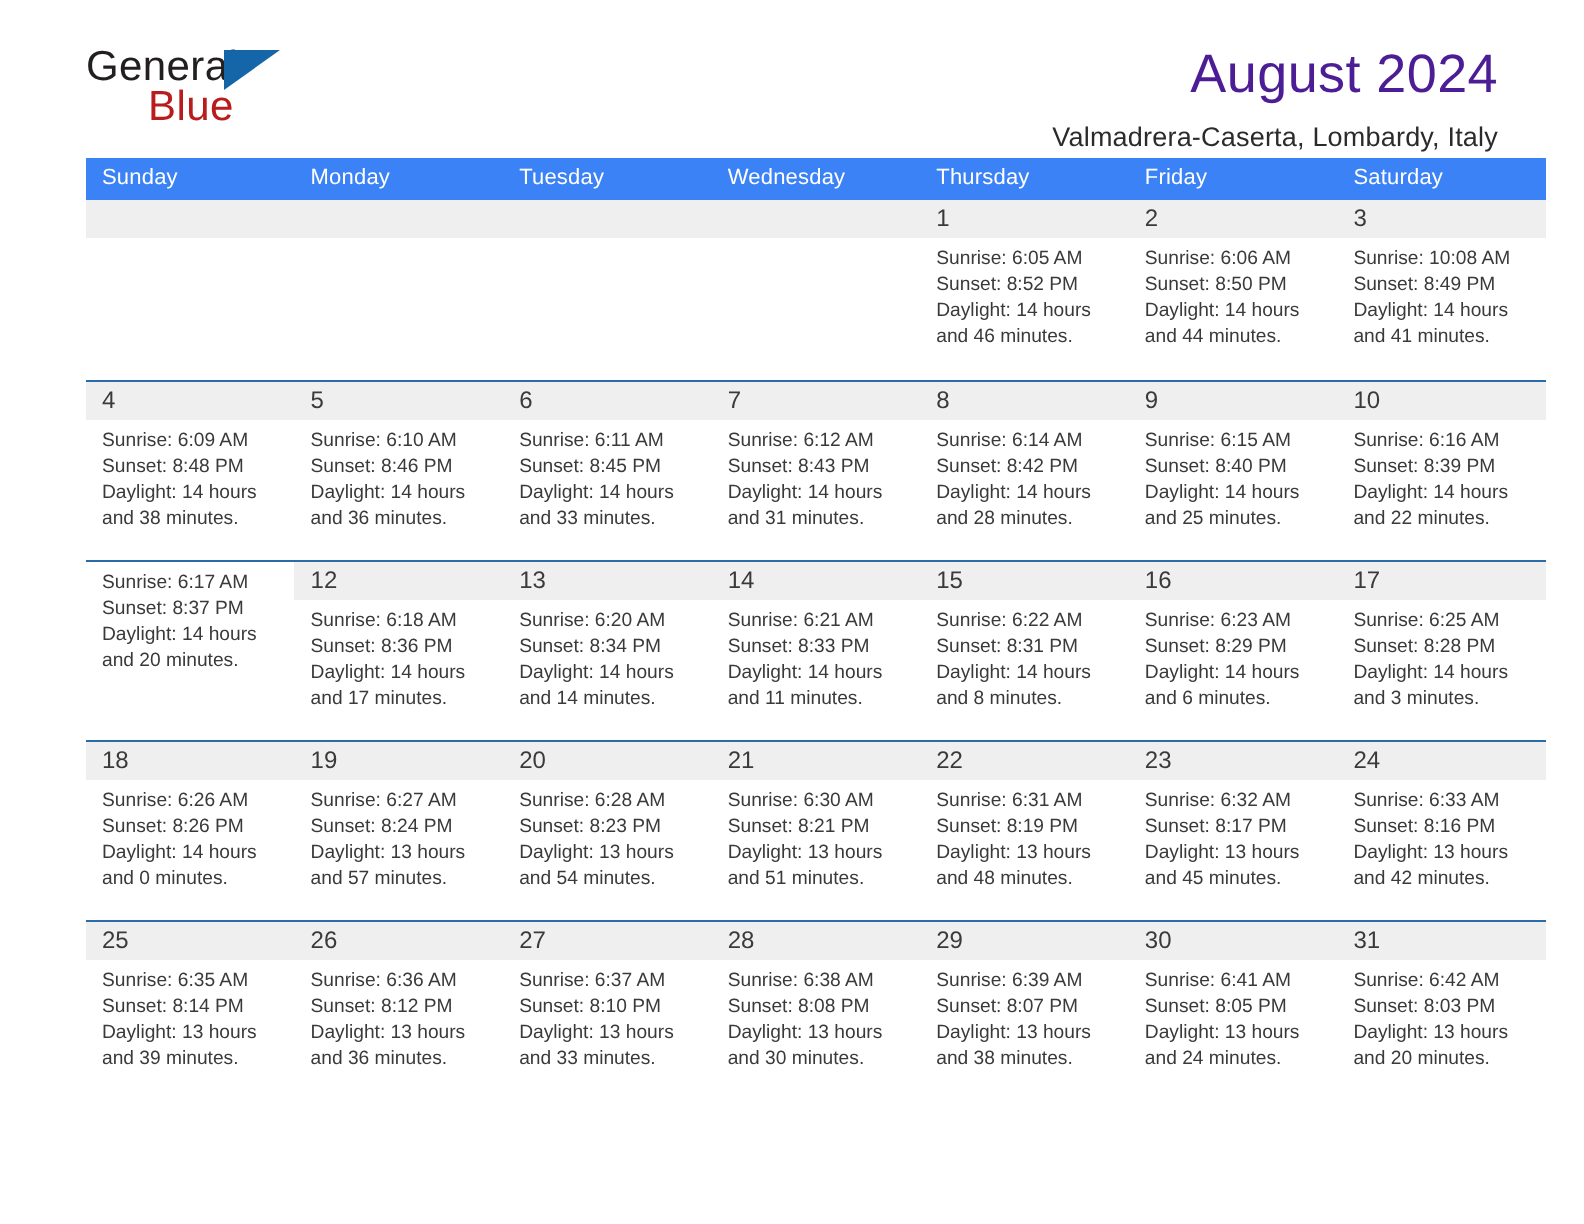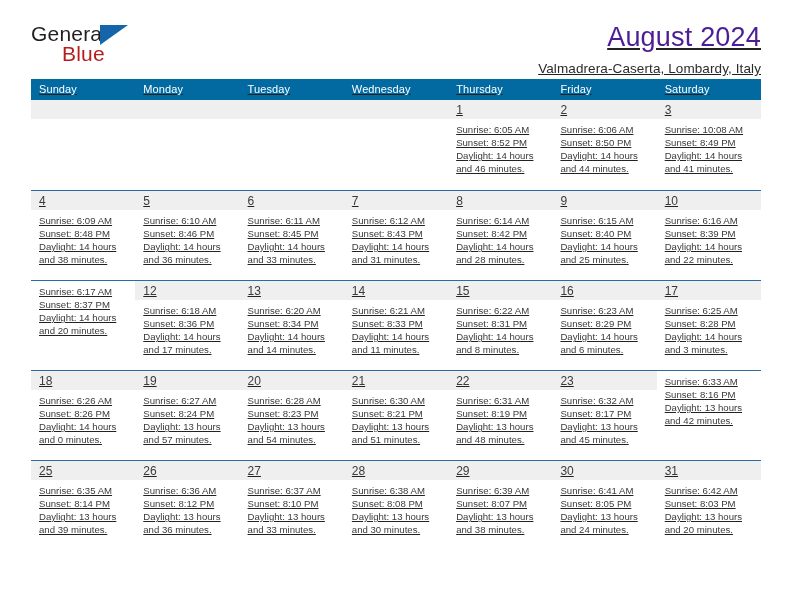--- a/index.html
+++ b/index.html
@@ -12,22 +12,21 @@
     height: 612px;
     font-family: "Liberation Sans", sans-serif;
     color: #222222;
     overflow: hidden;
   }
   .page {
     position: relative;
     width: 792px;
     height: 432px;
     box-sizing: border-box;
-    padding: 0 31px;
-    text-decoration: underline;
+    padding: 0 43px;
   }
 
   
   .top {
     display: flex;
     align-items: flex-start;
     justify-content: space-between;
     height: 72px;
     padding-top: 22px;
     box-sizing: border-box;
@@ -87,21 +86,21 @@
     text-align: right;
   }
 
   
   .calendar {
     width: 730px;
     margin-top: 7px;
   }
   .weekday-row {
     display: flex;
-    background: #0369a1;
+    background: #3b82f6;
     height: 21px;
   }
   .weekday {
     flex: 1 1 0;
     font-size: 11px;
     color: #ffffff;
     line-height: 21px;
     padding-left: 8px;
     box-sizing: border-box;
     letter-spacing: 0.1px;
@@ -395,20 +394,21 @@
           <div class="day-cell">
             <div class="day-band"><span class="day-num">23</span></div>
             <div class="day-info">
               <div>Sunrise: 6:32 AM</div>
               <div>Sunset: 8:17 PM</div>
               <div>Daylight: 13 hours</div>
               <div>and 45 minutes.</div>
             </div>
           </div>
           <div class="day-cell">
+            <div class="day-band"><span class="day-num">24</span></div>
             <div class="day-info">
               <div>Sunrise: 6:33 AM</div>
               <div>Sunset: 8:16 PM</div>
               <div>Daylight: 13 hours</div>
               <div>and 42 minutes.</div>
             </div>
           </div>
         </div>
         <div class="week-row">
           <div class="day-cell">

